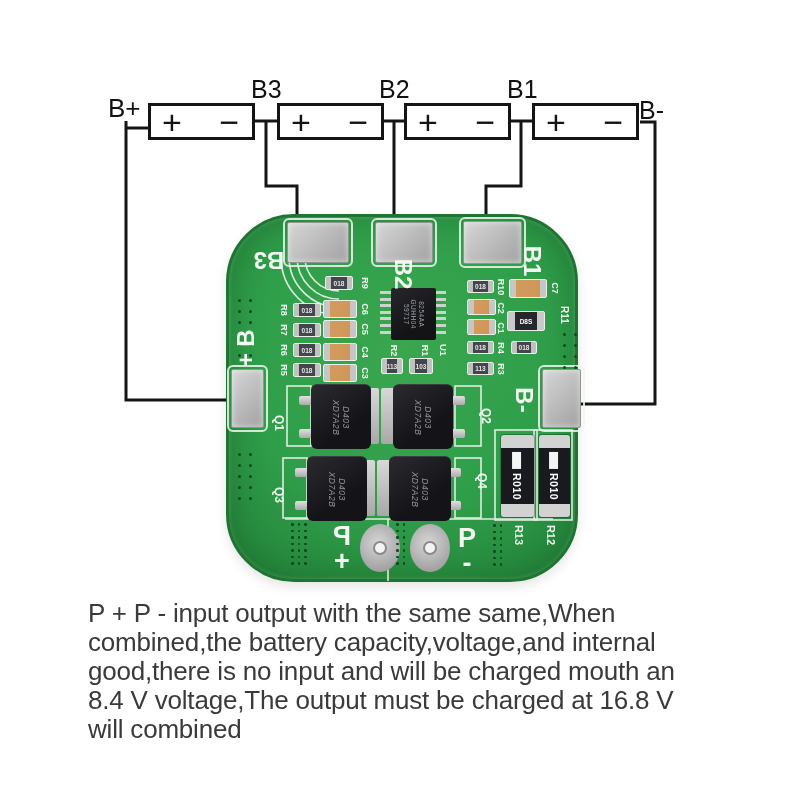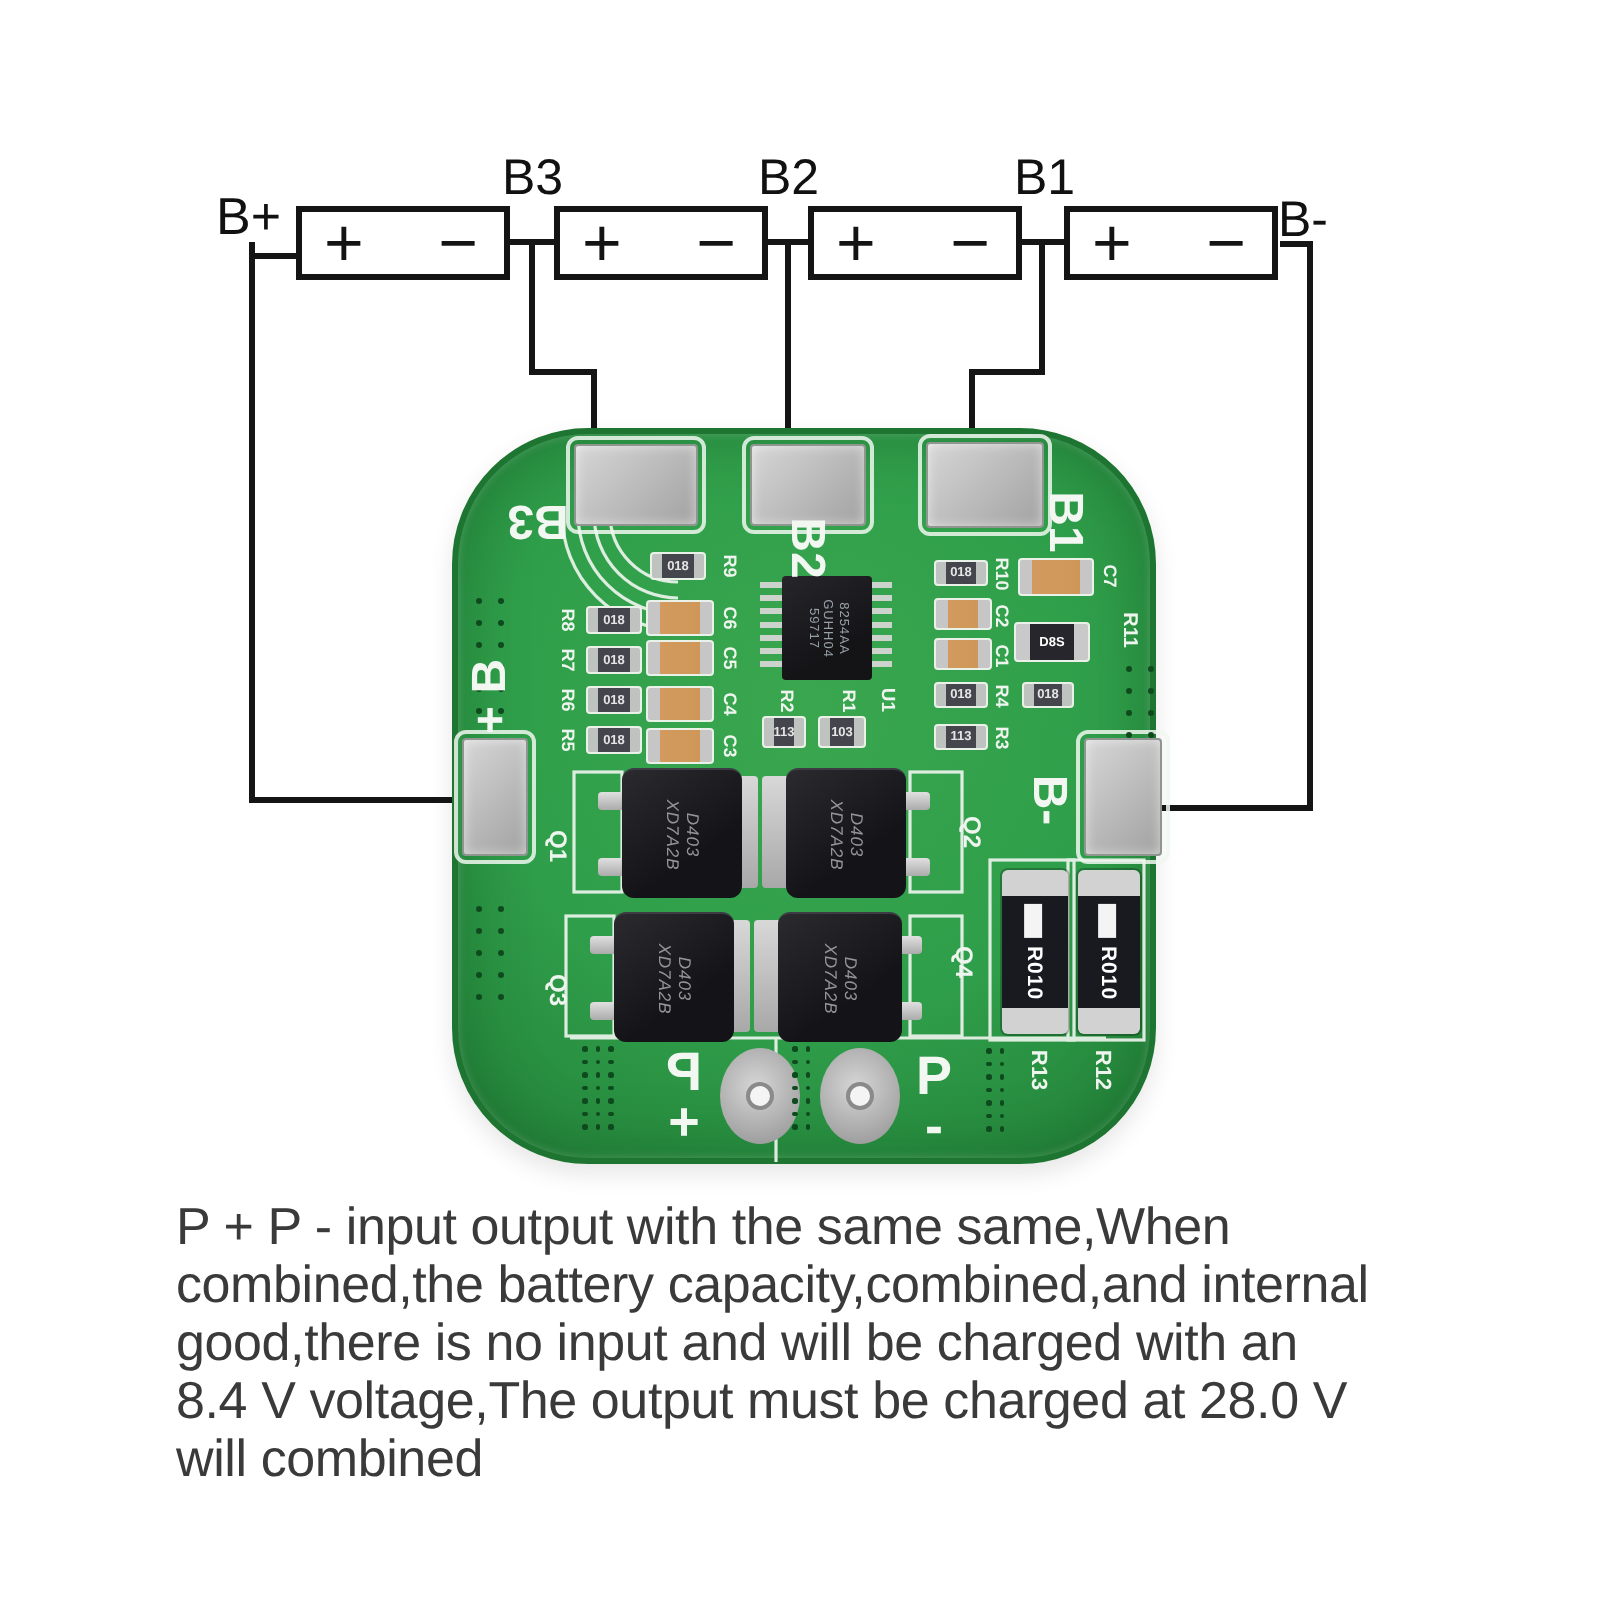--- a/index.html
+++ b/index.html
@@ -390,19 +390,19 @@
         <i></i>
         <i></i>
         <i></i>
         <i></i>
         <i></i>
       </div>
   </div>
 
   <div id="desc">
     <div>P + P - input output with the same same,When</div>
-    <div>combined,the battery capacity,combined,and internal</div>
-    <div>good,there is no input and will be charged with an</div>
-    <div>8.4 V voltage,The output must be charged at 28.0 V</div>
+    <div>combined,the battery capacity,voltage,and internal</div>
+    <div>good,there is no input and will be charged mouth an</div>
+    <div>8.4 V voltage,The output must be charged at 16.8 V</div>
     <div>will combined</div>
   </div>
 
 </div>
 
 </body></html>

